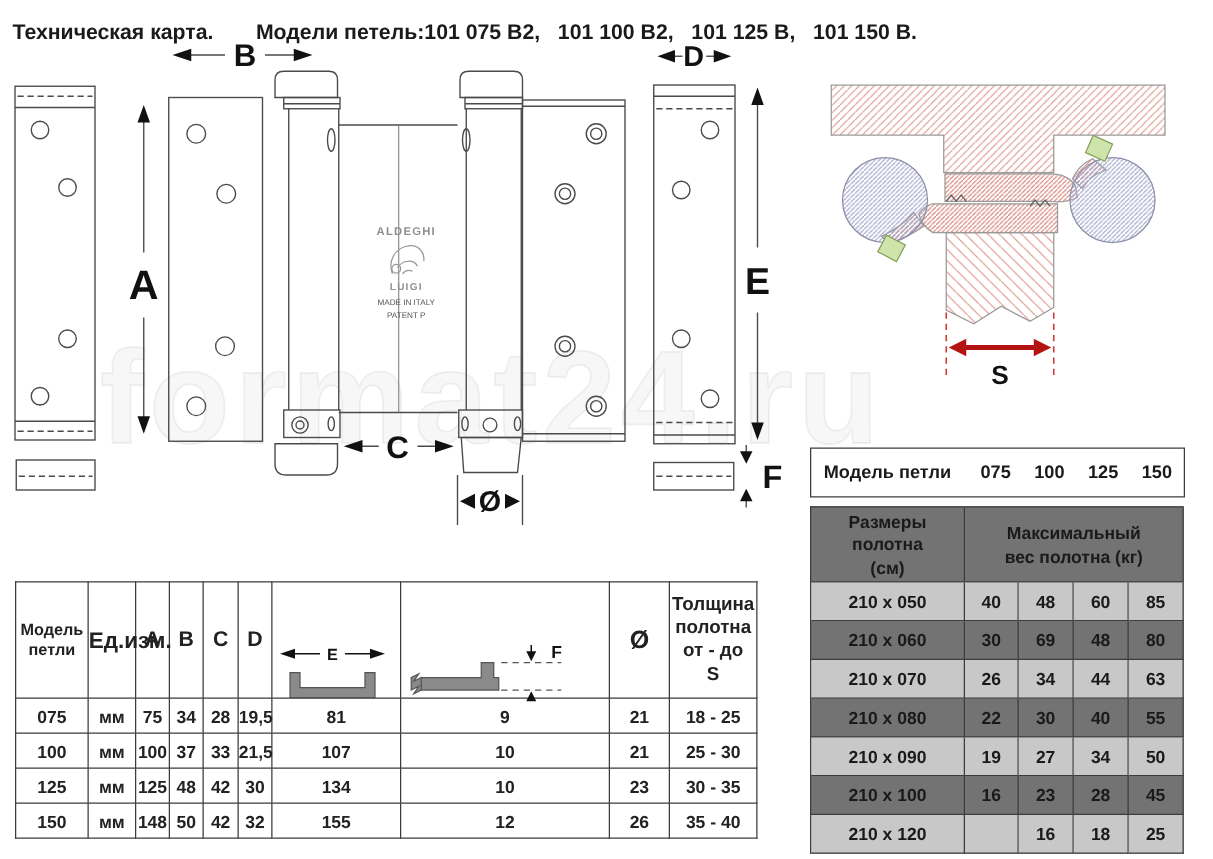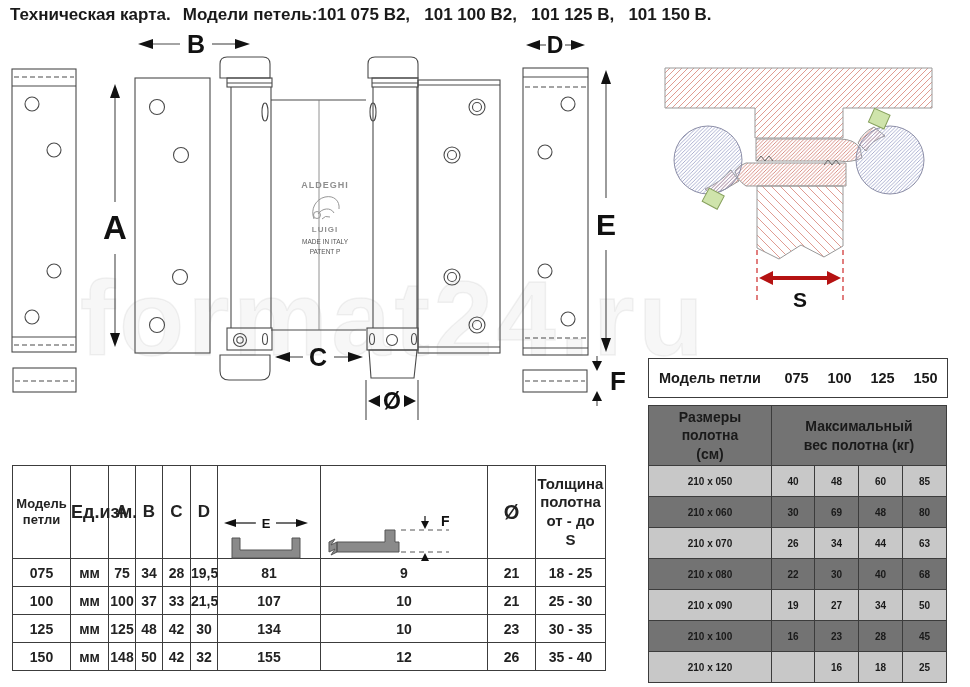--- a/index.html
+++ b/index.html
@@ -7,24 +7,24 @@
     position:relative;width:970px;height:687px;background:#fff;overflow:hidden;
     font-family:"Liberation Sans",sans-serif;color:#1a1a1a;
   }
   .watermark{
     position:absolute;left:80px;top:258px;font-size:106px;font-weight:bold;
     letter-spacing:4px;color:rgba(0,0,0,0.03);
     -webkit-text-stroke:1.5px rgba(0,0,0,0.055);
     pointer-events:none;z-index:1;white-space:nowrap;
   }
   .title-row{
-    position:absolute;left:10px;top:5px;display:flex;align-items:baseline;
+    position:absolute;left:10px;top:16px;display:flex;align-items:baseline;
     font-size:17px;font-weight:bold;white-space:pre;z-index:3;
   }
-  .title-row .t-label{margin-left:12px;text-align:right;}
+  .title-row .t-label{margin-left:34px;text-align:right;}
   .title-row .t-models{}
   svg{position:absolute;z-index:2;}
   svg text{font-family:"Liberation Sans",sans-serif;}
   .dimtext{font-weight:bold;fill:#111;}
   .logo-text{fill:#8f8f8f;}
   .logo-small{fill:#555;}
 
   
   table.lt{
     position:absolute;left:12px;top:465px;z-index:3;border-collapse:collapse;
@@ -57,21 +57,21 @@
   .rt2 .rhead{display:grid;grid-template-columns:123px 175px;}
   .rt2 .rhead > div{
     border-right:1px solid #3c3c3c;border-bottom:1px solid #3c3c3c;
     height:59px;display:flex;align-items:center;justify-content:center;
     font-weight:bold;font-size:14px;text-align:center;white-space:pre-line;line-height:1.3;
   }
   .rt2 .rrow{display:grid;grid-template-columns:123px 43px 44px 44px 44px;}
   .rt2 .rrow > div{
     border-right:1px solid #3c3c3c;border-bottom:1px solid #3c3c3c;
     height:30px;display:flex;align-items:center;justify-content:center;
-    font-weight:bold;font-size:10px;
+    font-weight:bold;font-size:14px;
   }
   .rt2 .rrow.gray > div{background:#c8c8c8;}
 </style>
 </head>
 <body>
 
 <div class="canvas">
 
   <div class="watermark">format24.ru</div>
 
@@ -415,21 +415,21 @@
           <div>26</div>
           <div>34</div>
           <div>44</div>
           <div>63</div>
         </div>
         <div class="rrow">
           <div>210 x 080</div>
           <div>22</div>
           <div>30</div>
           <div>40</div>
-          <div>68</div>
+          <div>55</div>
         </div>
         <div class="rrow gray">
           <div>210 x 090</div>
           <div>19</div>
           <div>27</div>
           <div>34</div>
           <div>50</div>
         </div>
         <div class="rrow">
           <div>210 x 100</div>

